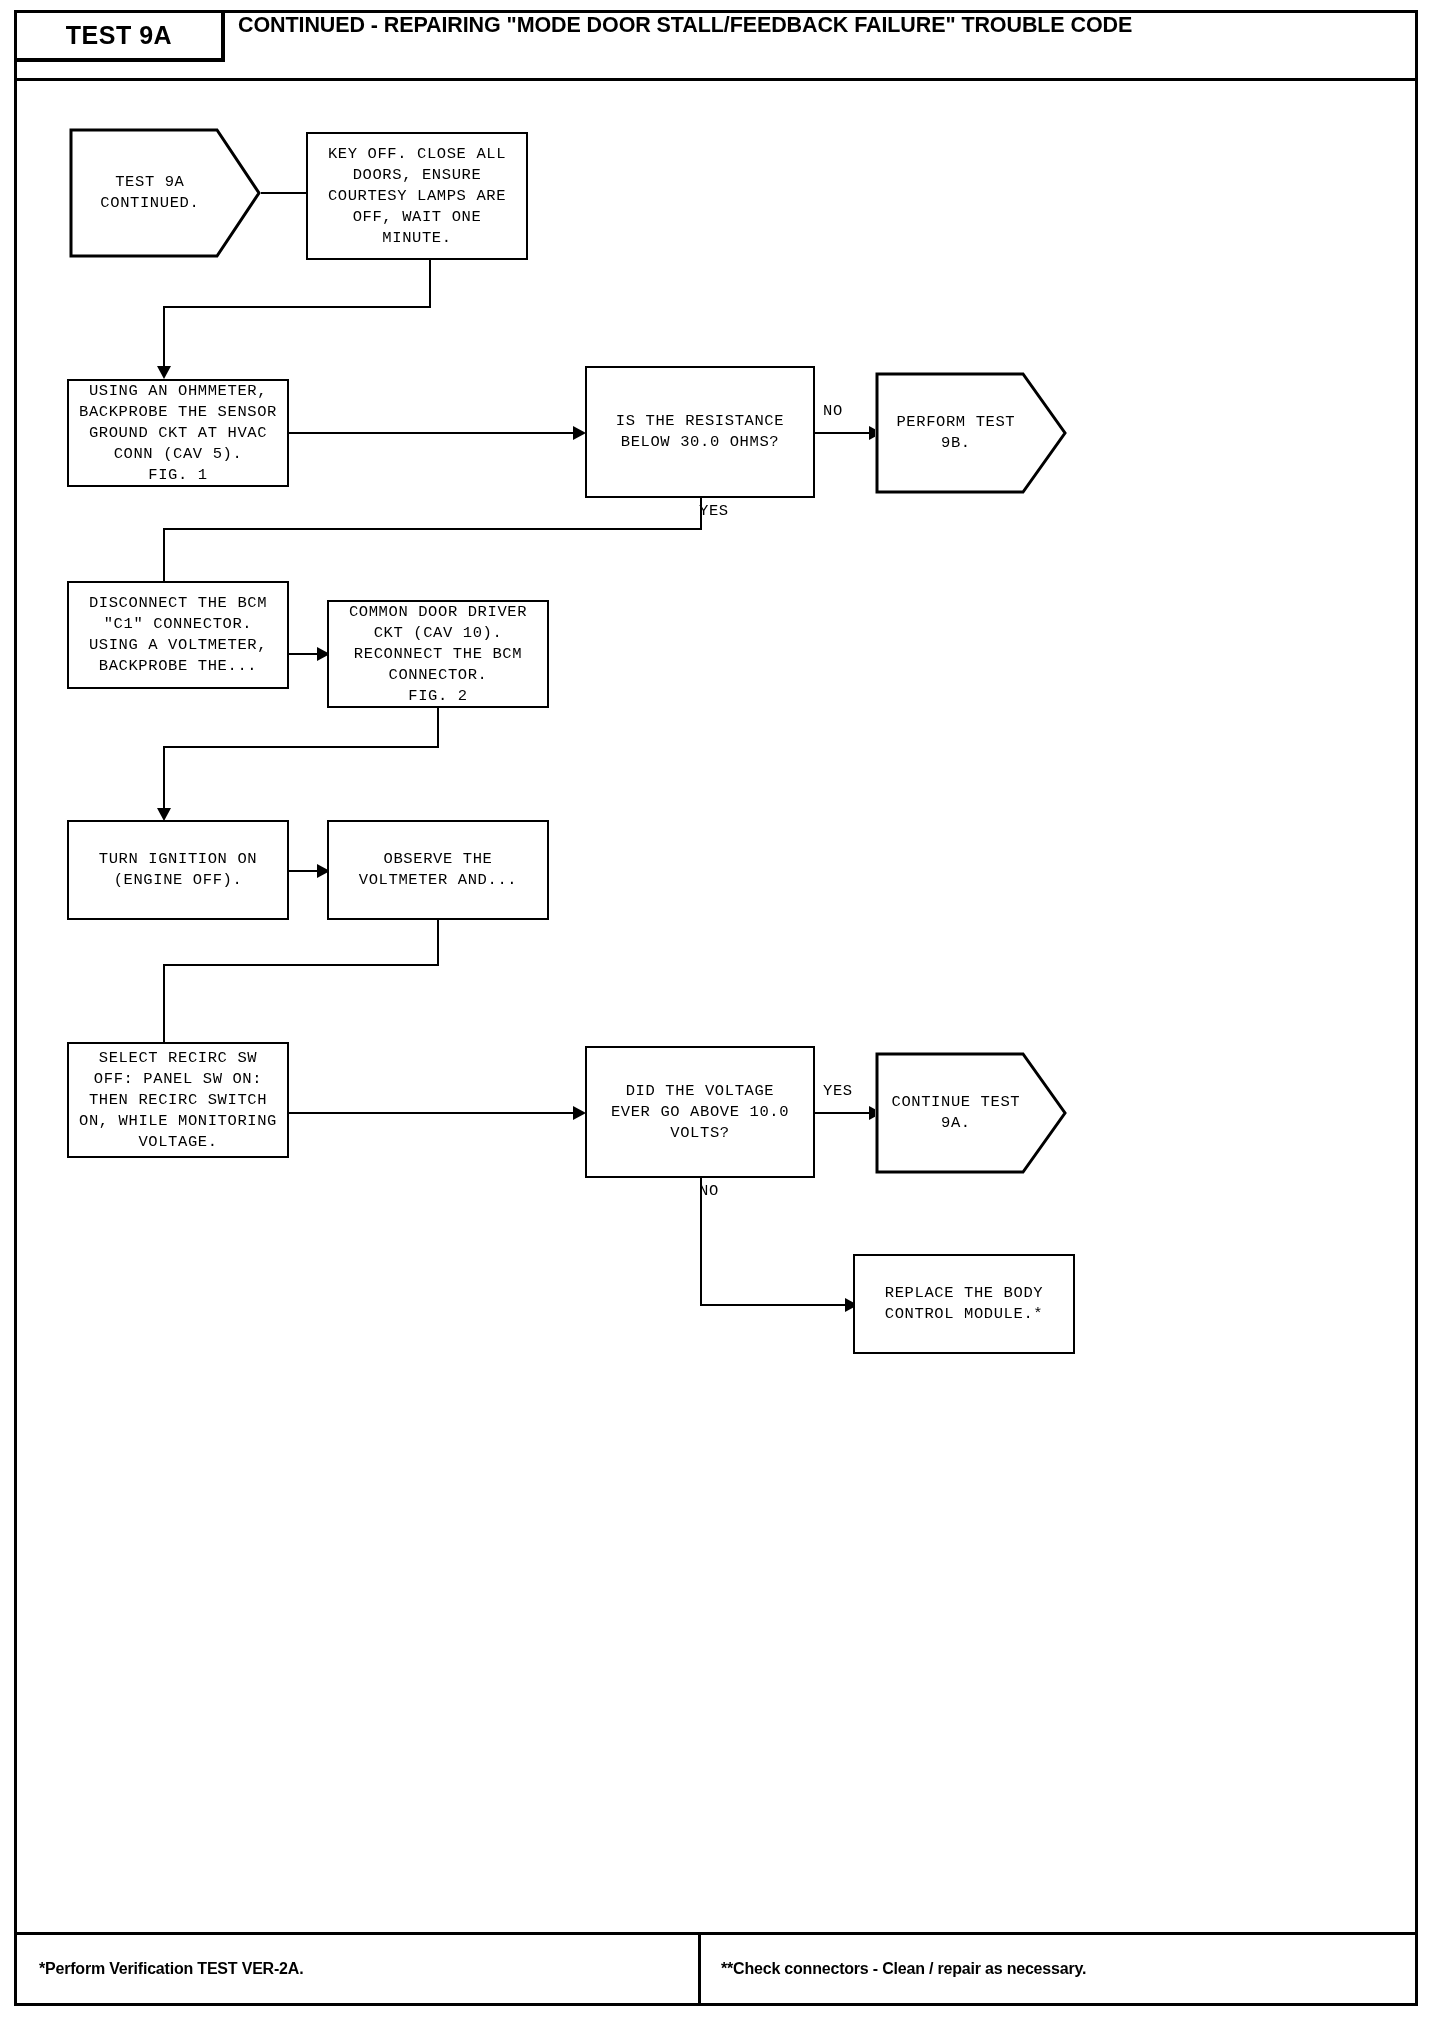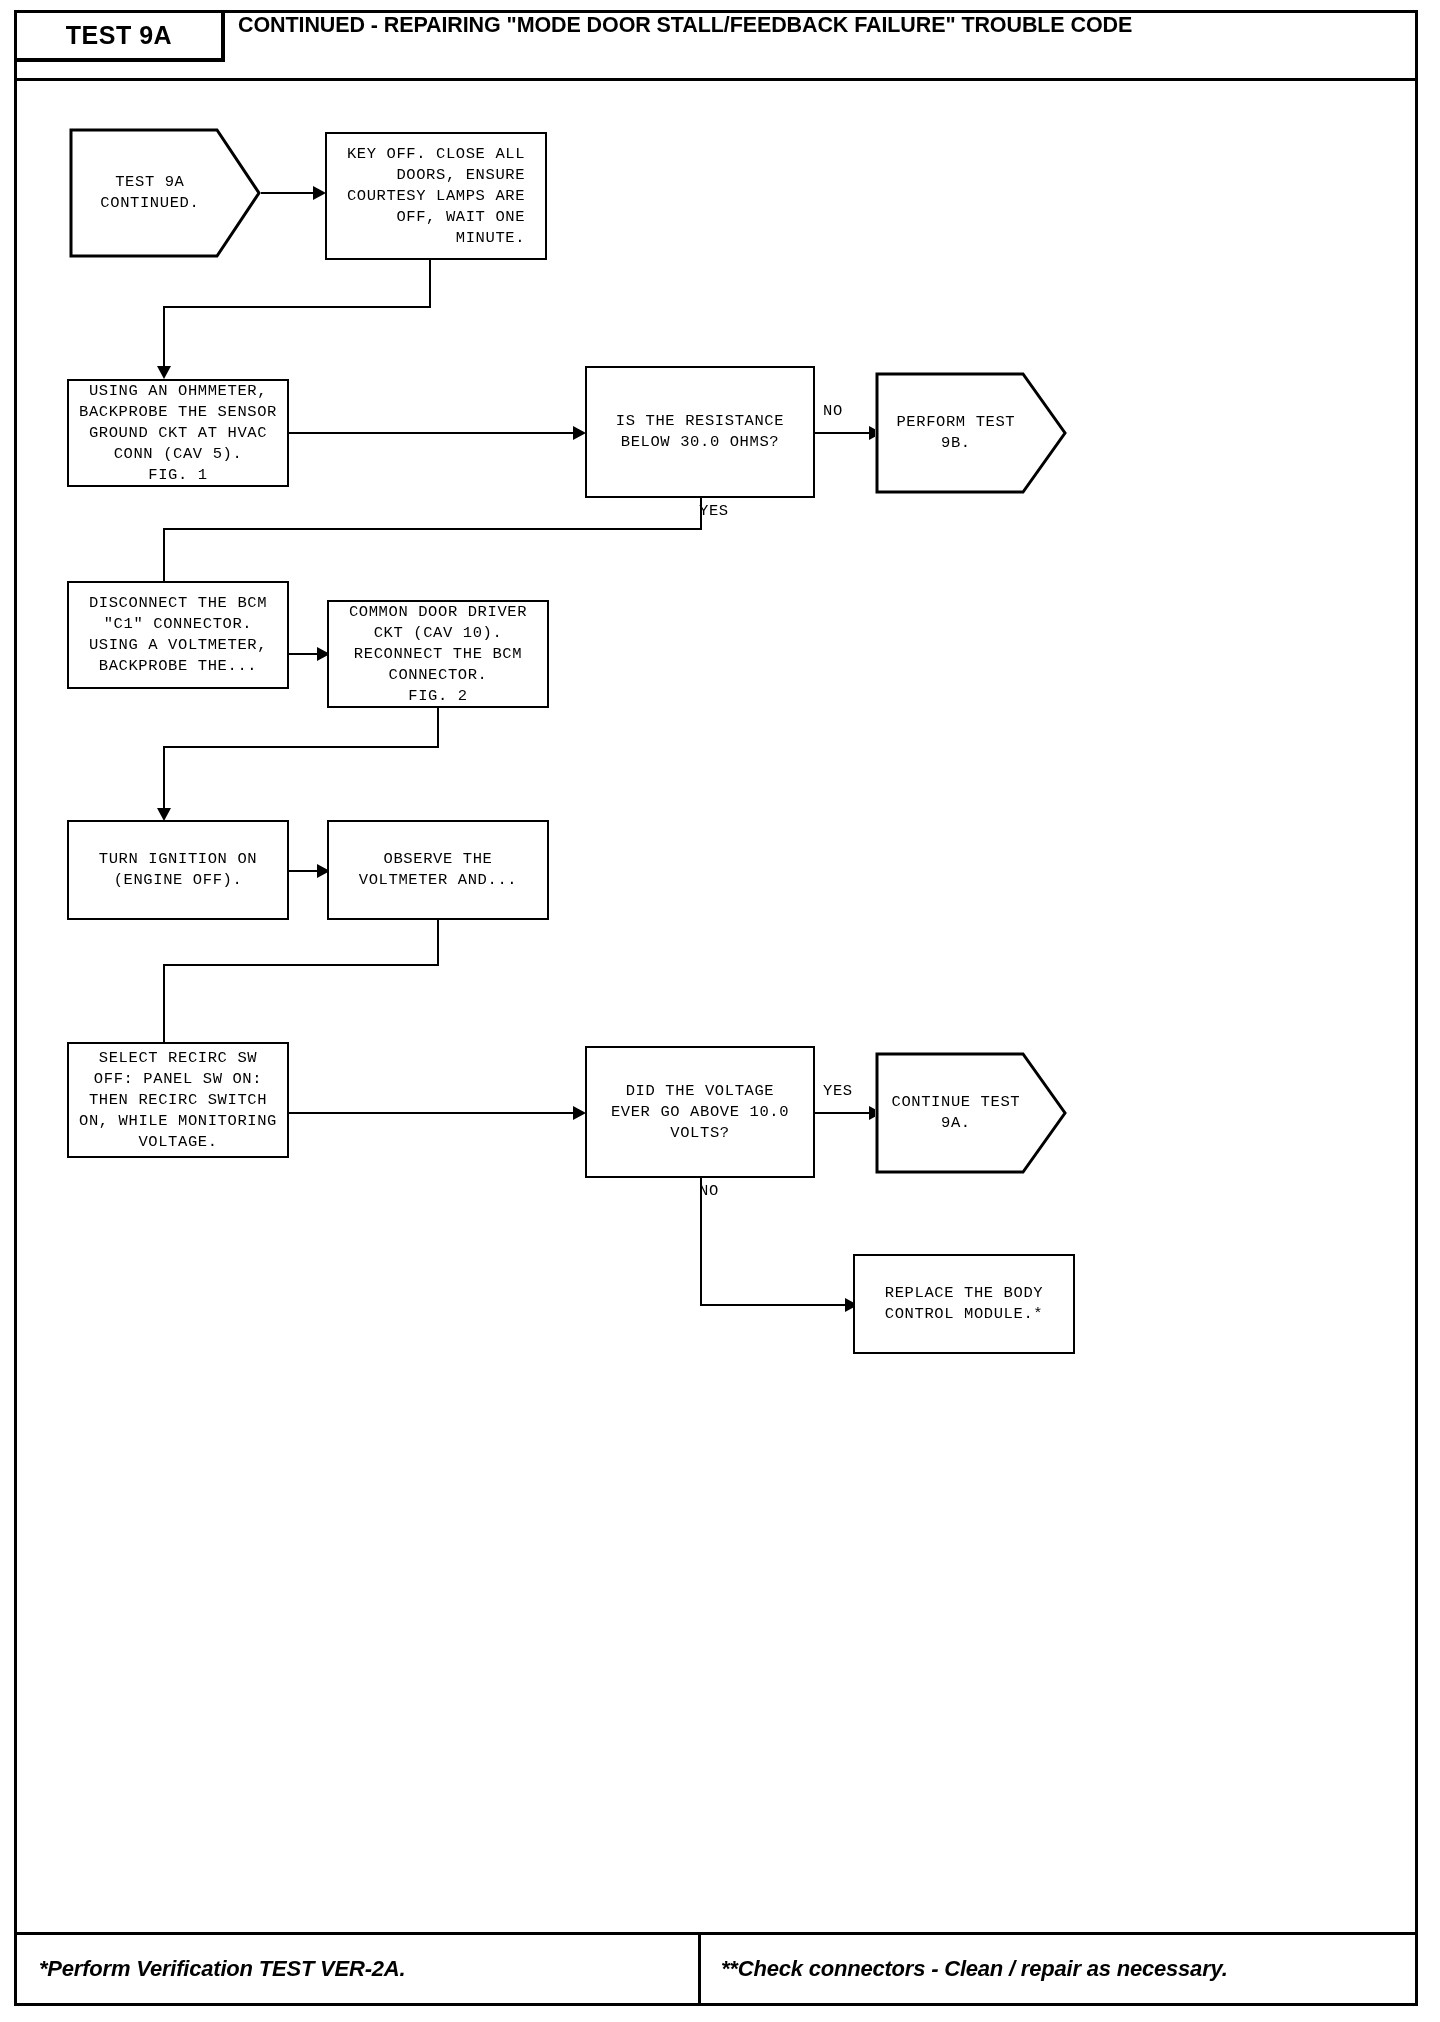--- a/index.html
+++ b/index.html
@@ -161,23 +161,22 @@
     width: 1398px;
     height: 71px;
     box-sizing: border-box;
     border-top: 3px solid #000;
     display: flex;
   }
   .footer-cell {
     box-sizing: border-box;
     display: flex;
     align-items: center;
-    font-size: 22px;
+    font-size: 16px;
     font-weight: bold;
-    font-style: italic;
     letter-spacing: -0.2px;
   }
   .footer-left {
     width: 684px;
     border-right: 3px solid #000;
     padding-left: 22px;
   }
   .footer-right {
     flex: 1;
     padding-left: 20px;
@@ -202,21 +201,21 @@
       <svg width="192" height="130" viewBox="0 0 192 130" aria-hidden="true">
         <polygon points="2,2 148,2 190,65 148,128 2,128" fill="#ffffff" stroke="#000000" stroke-width="3"></polygon>
       </svg>
       <div class="node-text">TEST 9A
 CONTINUED.</div>
     </div>
 
     <div class="line line-h" style="left:244px; top:108px; width:55px;"></div>
     <div class="arrowhead right" style="left:296px; top:102px;"></div>
 
-    <div class="node" style="left:308px; top:48px; width:222px; height:128px;text-align:right;">
+    <div class="node" style="left:289px; top:48px; width:222px; height:128px;">
       <div class="node-text">KEY OFF. CLOSE ALL
 DOORS, ENSURE
 COURTESY LAMPS ARE
 OFF, WAIT ONE
 MINUTE.</div>
     </div>
 
     <div class="line line-v" style="left:412px; top:176px; height:48px;"></div>
     <div class="line line-h" style="left:146px; top:222px; width:268px;"></div>
     <div class="line line-v" style="left:146px; top:222px; height:63px;"></div>

